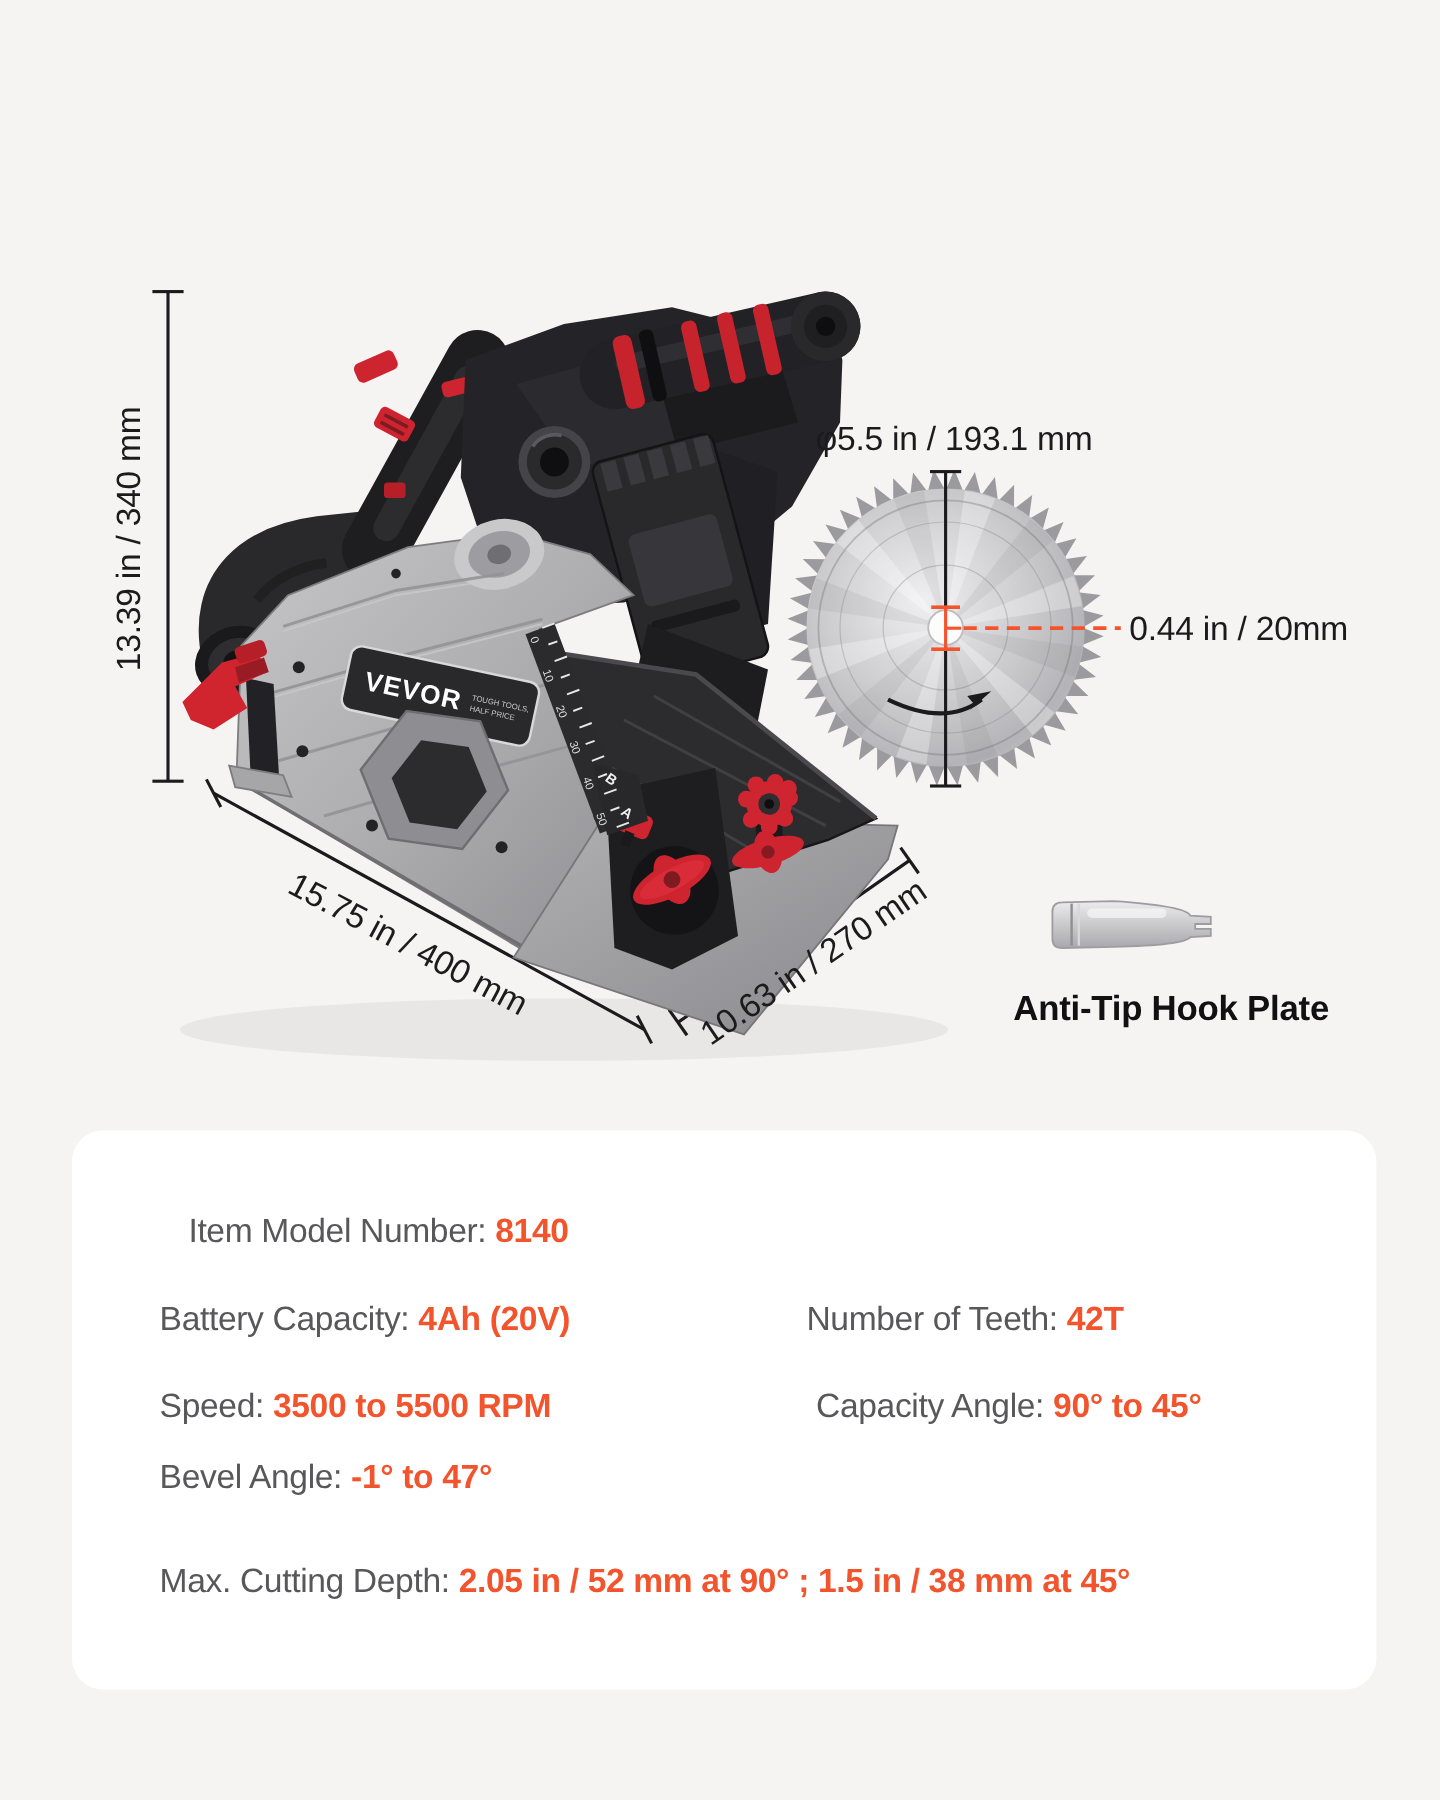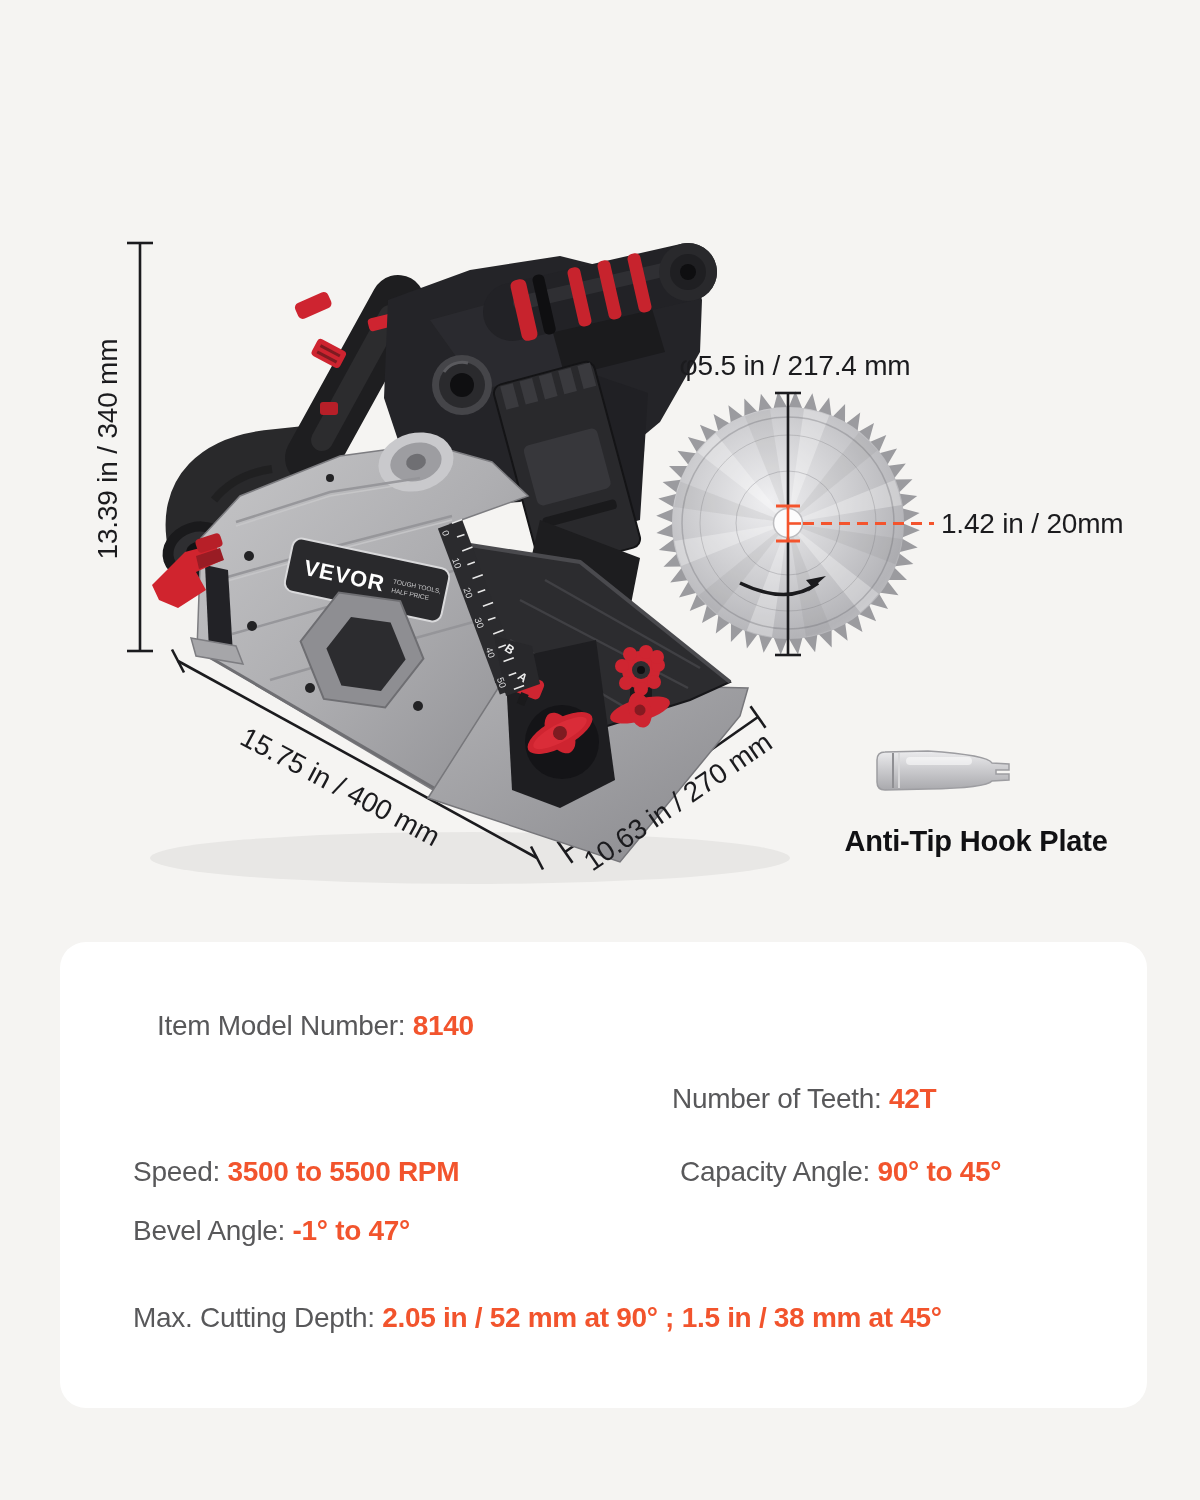--- a/index.html
+++ b/index.html
@@ -314,29 +314,32 @@
       <path d="M 885 752 L 928 751 Q 988 755 992 763 L 1009 764 L 1009 770 L 996 770 L 996 774 L 1009 774 L 1009 780 L 992 781 Q 986 788 928 789 L 885 790 Q 877 790 877 782 L 877 760 Q 877 752 885 752 Z" fill="url(#plateGrad)" stroke="#9d9da1" stroke-width="1.5"></path>
       <line x1="893" y1="753" x2="893" y2="788" stroke="#8f8f93" stroke-width="2"></line>
       <line x1="899" y1="753" x2="899" y2="788" stroke="#d8d8da" stroke-width="2"></line>
       <rect x="906" y="757" width="66" height="8" rx="4" fill="rgba(255,255,255,0.55)"></rect>
     </g>
   </svg>
 
   <div class="dim-label vert" style="left:-42px;top:433px;width:300px;">13.39 in / 340 mm</div>
   <div class="dim-label d1" style="left:208px;top:771px;width:264px;">15.75 in / 400 mm</div>
   <div class="dim-label d2" style="left:542px;top:786px;width:272px;">10.63 in / 270 mm</div>
-  <div class="dim-label" style="left:635px;top:350px;width:320px;">φ5.5 in / 217.4 mm</div>
-  <div class="dim-label" style="left:941px;top:508px;width:220px;text-align:left;">1.42 in / 20mm</div>
+  <div class="dim-label" style="left:635px;top:350px;width:320px;">φ5.5 in / 193.1 mm</div>
+  <div class="dim-label" style="left:941px;top:508px;width:220px;text-align:left;">0.44 in / 20mm</div>
   <div class="accessory-label" style="left:796px;top:803px;width:360px;margin-top:22px;">Anti-Tip Hook Plate</div>
 </div>
 
 <div class="spec-card">
   <div class="spec-row col-l r1">
     <span class="spec-label">Item Model Number: </span><span class="spec-value">8140</span>
   </div>
+  <div class="spec-row col-l r2">
+    <span class="spec-label">Battery Capacity: </span><span class="spec-value">4Ah (20V)</span>
+  </div>
   <div class="spec-row col-r r2">
     <span class="spec-label">Number of Teeth: </span><span class="spec-value">42T</span>
   </div>
   <div class="spec-row col-l r3">
     <span class="spec-label">Speed: </span><span class="spec-value">3500 to 5500 RPM</span>
   </div>
   <div class="spec-row col-r r3" style="left:620px;">
     <span class="spec-label">Capacity Angle: </span><span class="spec-value">90° to 45°</span>
   </div>
   <div class="spec-row col-l r4">

